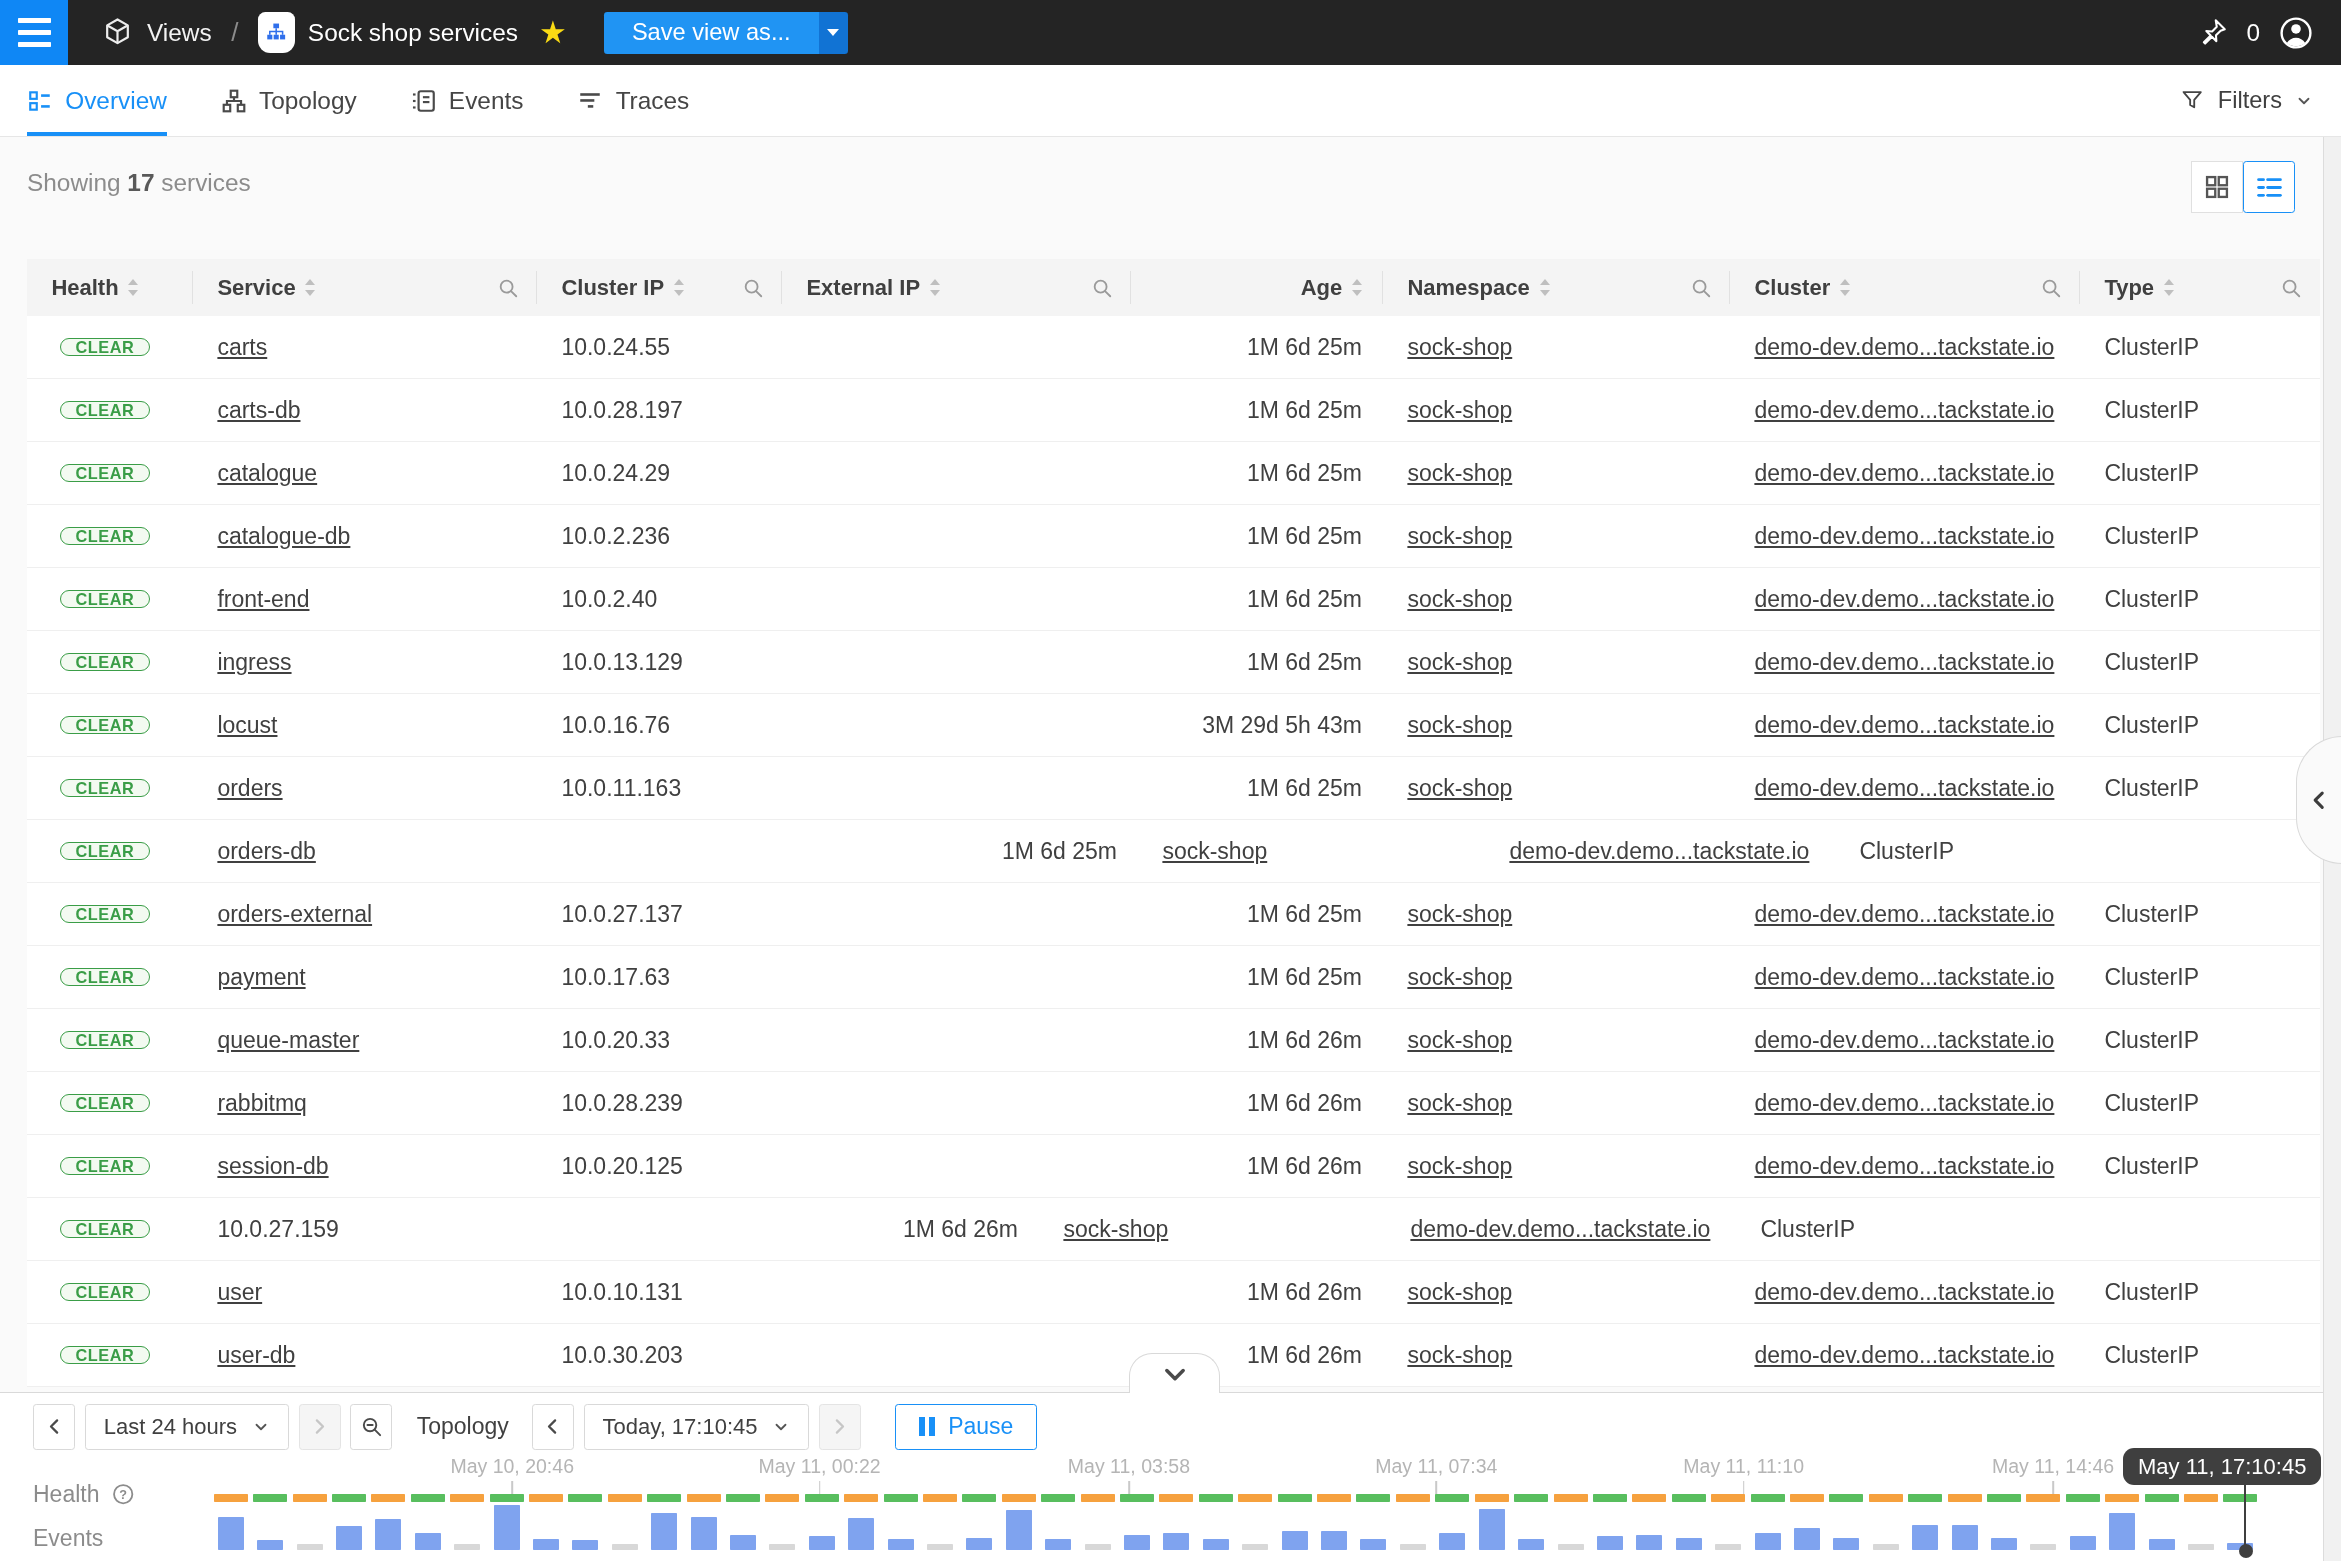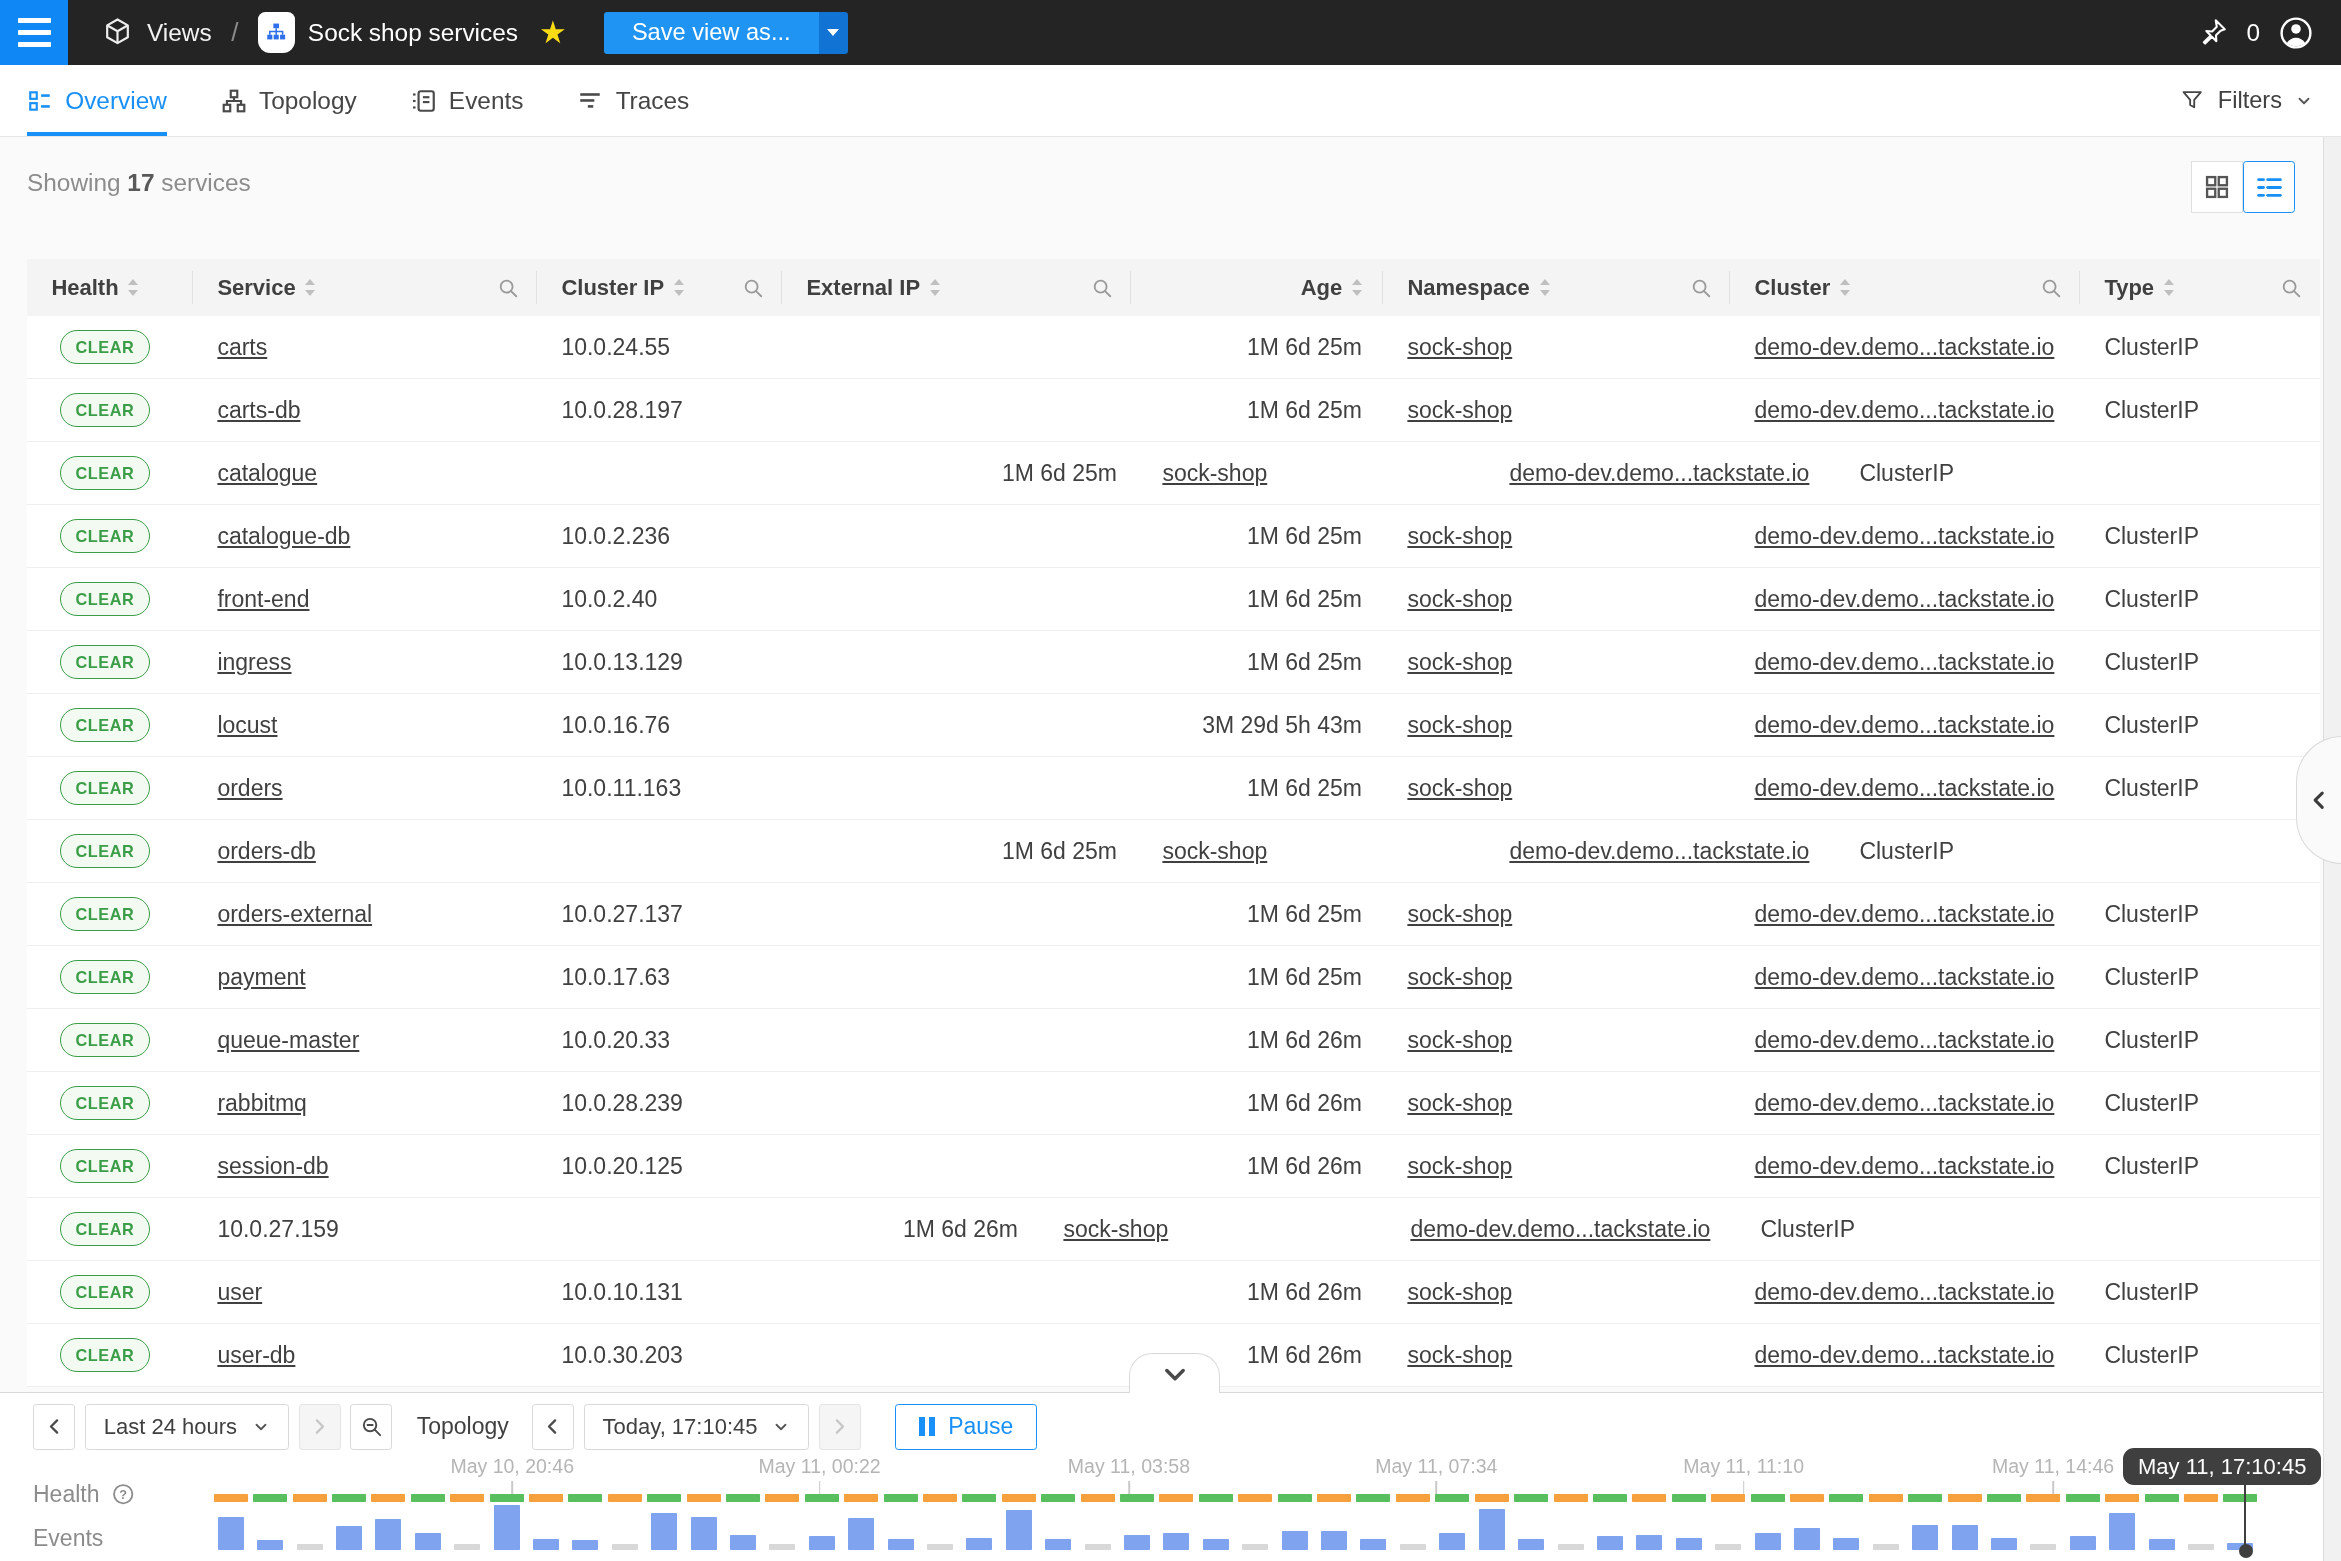--- a/index.html
+++ b/index.html
@@ -50,21 +50,21 @@
   .sort { display:inline-flex; flex-direction:column; gap:4.1px; margin-left:9.8px; }
   .sort i { display:block; width:0; height:0; border-left:5.7px solid transparent; border-right:5.7px solid transparent; }
   .sort .up { border-bottom:6.5px solid #bfbfbf; }
   .sort .dn { border-top:6.5px solid #bfbfbf; }
   .cw0{width:166px}.cw1{width:344px}.cw2{width:245px}.cw3{width:349px}.cw4{width:252px}.cw5{width:347px}.cw6{width:350px}.cw7{width:240px}
   .trow { display:flex; height:63px; background:#fff; border-bottom:1.6px solid #efefef; }
   .td { display:flex; align-items:center; padding-left:24.4px; font-size:23px; color:#404040; overflow:hidden; white-space:nowrap; }
   .td.right { justify-content:flex-end; padding-left:0; padding-right:21px; }
   .td.badge-cell { padding-left:33px; }
   .cell-link { color:#404040; text-decoration:underline; cursor:pointer; }
-  .badge { min-width:85px; height:34px; padding:0 14.6px; border:1.6px solid var(--badge-green); background:var(--badge-bg); color:var(--badge-green); border-radius:18px; font-size:16.3px; font-weight:bold; letter-spacing:0.5px; display:flex; align-items:center; justify-content:center; }
+  .badge { min-width:85px; height:18px; padding:0 14.6px; border:1.6px solid var(--badge-green); background:var(--badge-bg); color:var(--badge-green); border-radius:18px; font-size:16.3px; font-weight:bold; letter-spacing:0.5px; display:flex; align-items:center; justify-content:center; }
 
   
   .right-rail { position:absolute; right:0; top:137px; bottom:0; width:19.5px; background:#f1f1f1; border-left:0.8px solid #dcdcdc; z-index:30; }
   .rail-tab { position:absolute; right:0; top:736px; width:46px; height:128px; background:#fafafa; border:0.8px solid #d9d9d9; border-right:none; border-radius:65px 0 0 65px; display:flex; align-items:center; z-index:31; cursor:pointer; }
   .rail-tab svg { margin-left:9.8px; }
 
   
   .collapse-tab { position:absolute; left:1129px; top:1353px; width:91px; height:40px; background:#fff; border:0.8px solid #d9d9d9; border-bottom:none; border-radius:23px 23px 0 0; display:flex; align-items:center; justify-content:center; z-index:12; cursor:pointer; }
 
   
@@ -349,20 +349,21 @@
       <div class="td cw7">ClusterIP</div>
     </div>
 
     <div class="trow">
       <div class="td cw0 badge-cell">
             <span class="badge">CLEAR</span>
           </div>
       <div class="td cw1">
             <span class="cell-link">catalogue</span>
           </div>
+      <div class="td cw2">10.0.24.29</div>
       <div class="td cw3"></div>
       <div class="td cw4 right">1M 6d 25m</div>
       <div class="td cw5">
             <span class="cell-link">sock-shop</span>
           </div>
       <div class="td cw6">
             <span class="cell-link">demo-dev.demo...tackstate.io</span>
           </div>
       <div class="td cw7">ClusterIP</div>
     </div>

